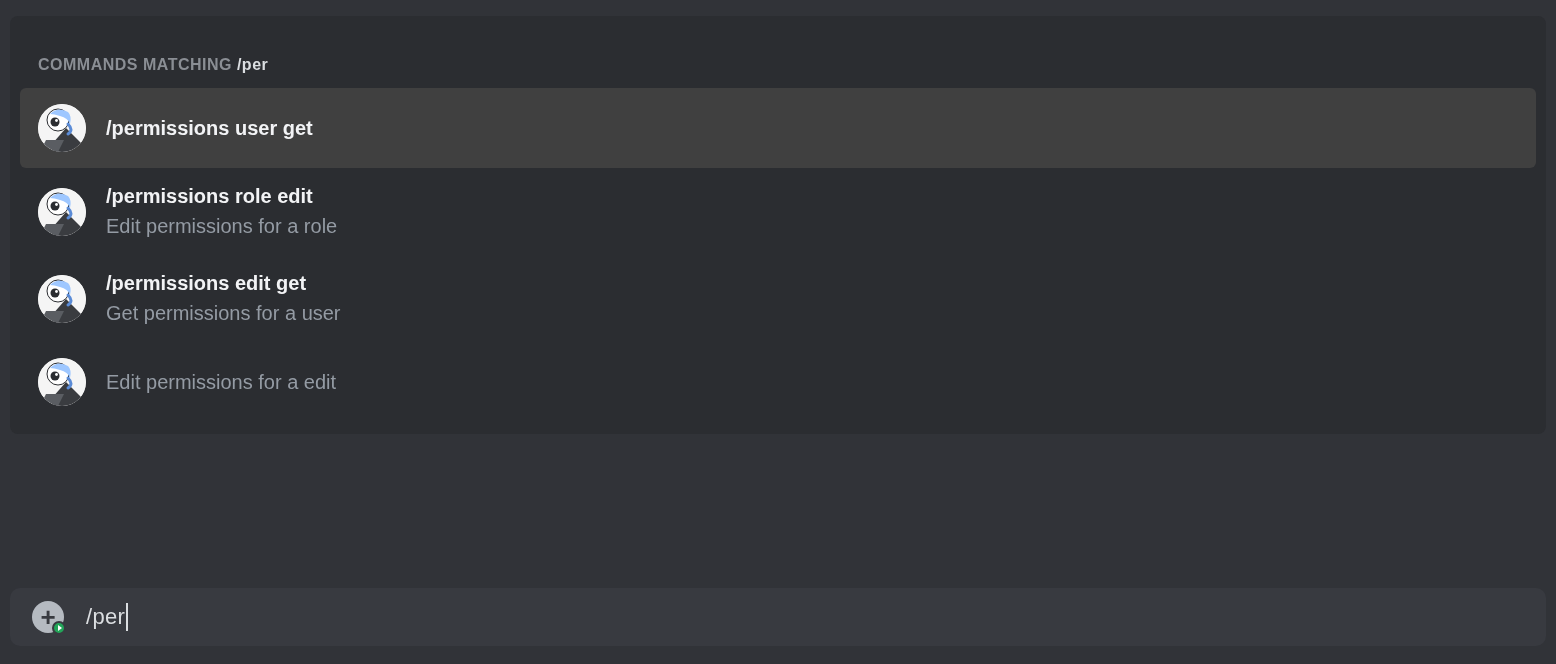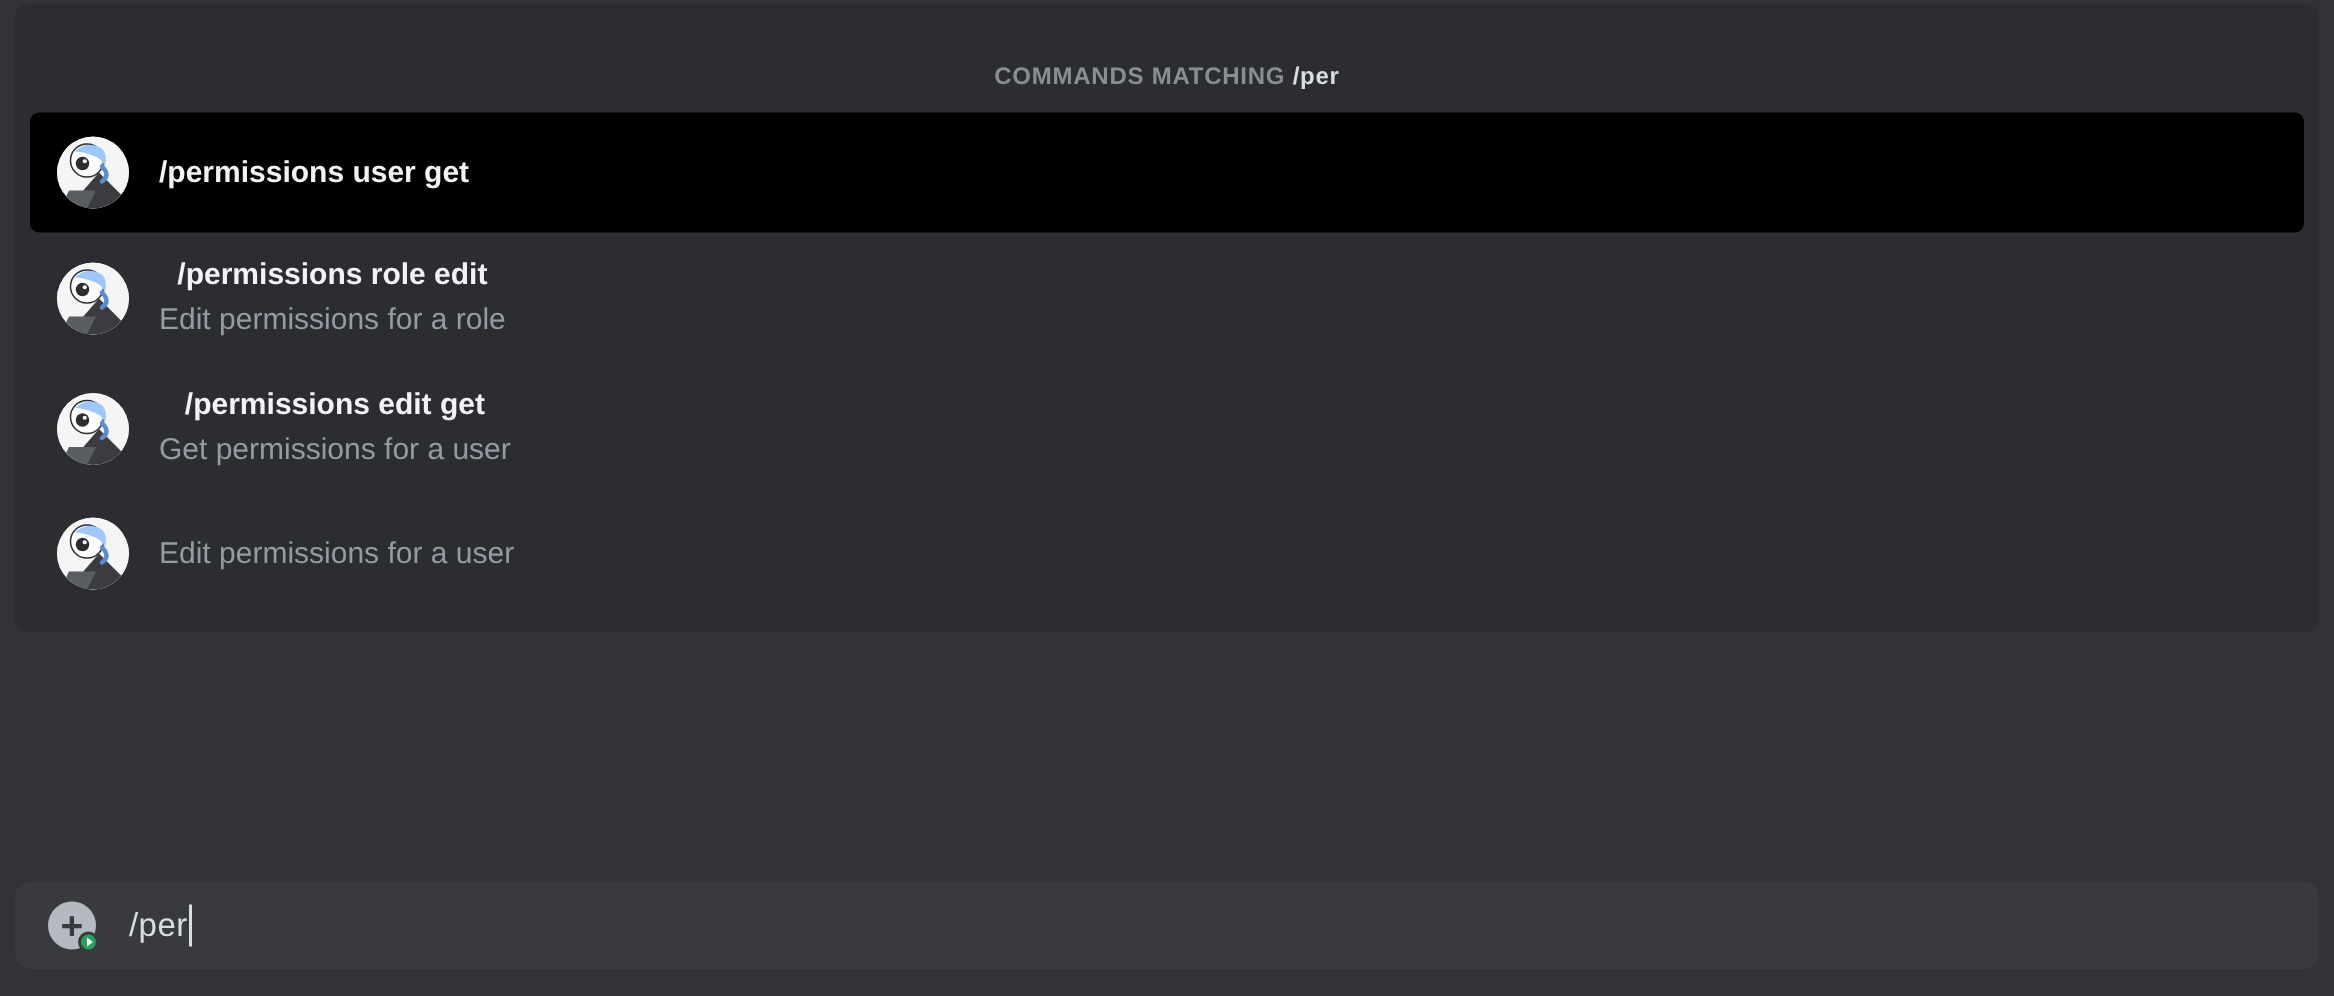--- a/index.html
+++ b/index.html
@@ -7,27 +7,26 @@
     width: 1556px;
     height: 664px;
     background: #313338;
     font-family: "gg sans", -apple-system, BlinkMacSystemFont, "Segoe UI", Helvetica, Arial, sans-serif;
     overflow: hidden;
     position: relative;
   }
   .autocomplete-panel {
     position: absolute;
     left: 10px;
-    top: 3px;
+    top: 16px;
     width: 1536px;
     background: #2b2d31;
     border-radius: 8px;
     padding-top: 40px;
     padding-bottom: 12px;
-    text-align: center;
   }
   .panel-header {
     padding: 0 28px 14px 28px;
     font-size: 16px;
     font-weight: 600;
     letter-spacing: 0.5px;
   }
   .panel-header-label {
     color: #8a8e94;
     text-transform: uppercase;
@@ -40,21 +39,21 @@
   .command-item {
     display: flex;
     align-items: center;
     gap: 20px;
     padding: 16px 18px;
     margin: 0 10px;
     border-radius: 6px;
     cursor: pointer;
   }
   .command-item.selected {
-    background: #000000;
+    background: #404040;
   }
   .command-icon {
     width: 48px;
     height: 48px;
     border-radius: 50%;
     flex-shrink: 0;
     background: #f2f2f2;
     position: relative;
     overflow: hidden;
   }
@@ -206,21 +205,21 @@
     <path d="M14 40 L28 24 L44 40 L44 48 L14 48 Z" fill="#3a3c40"></path>
     <path d="M8 36 L26 36 L20 48 L2 48 Z" fill="#5a5d62"></path>
     <circle cx="20" cy="16" r="11" fill="#ffffff" stroke="#2b2d31" stroke-width="1"></circle>
     <path d="M12 10 Q20 2 30 8 Q34 12 32 20 Q30 14 22 12 Q16 10 12 10 Z" fill="#9ec7ff"></path>
     <circle cx="17" cy="18" r="4.5" fill="#2b2d31"></circle>
     <circle cx="18.5" cy="16.5" r="1.4" fill="#fff"></circle>
     <path d="M30 20 Q36 26 30 30" stroke="#5a8bd6" stroke-width="3" fill="none" stroke-linecap="round"></path>
   </svg>
         </div>
         <div class="command-text">
-          <div class="command-desc">Edit permissions for a user</div>
+          <div class="command-desc">Edit permissions for a edit</div>
         </div>
       </div>
     </div>
 </div>
 
 <div class="input-bar">
   <div class="attach-button">
     <div class="attach-circle">
       <span class="attach-plus">+</span>
     </div>

